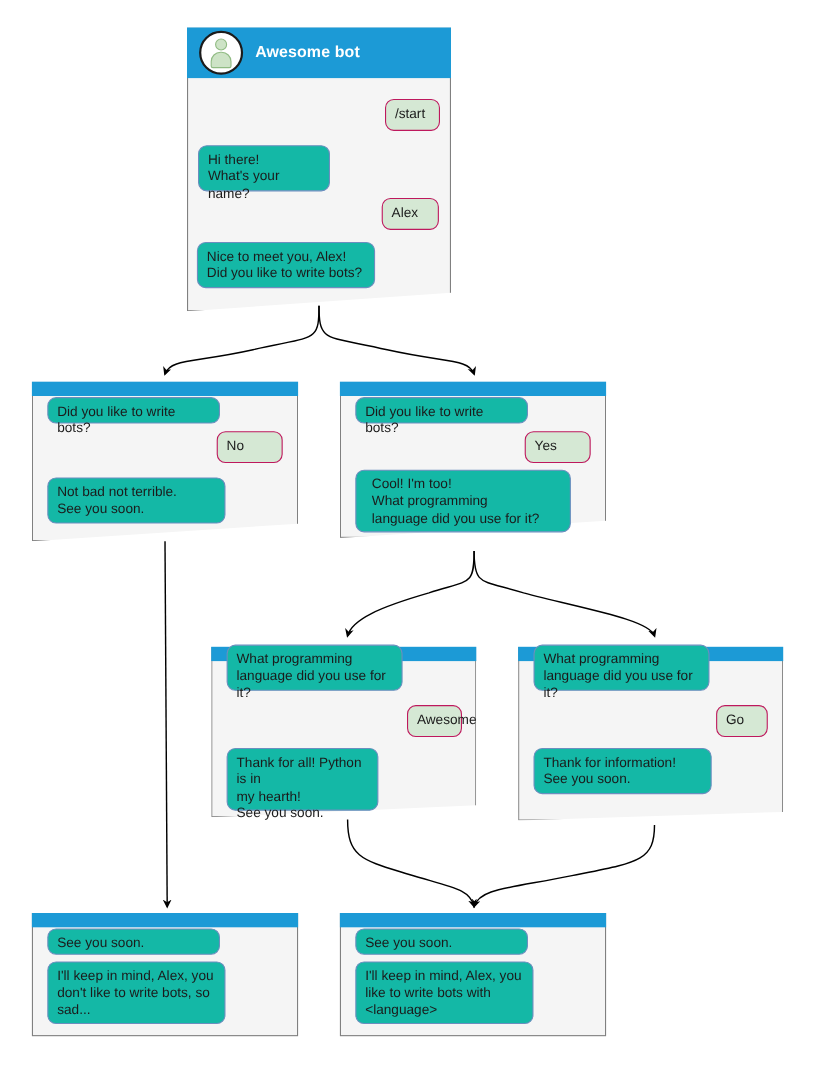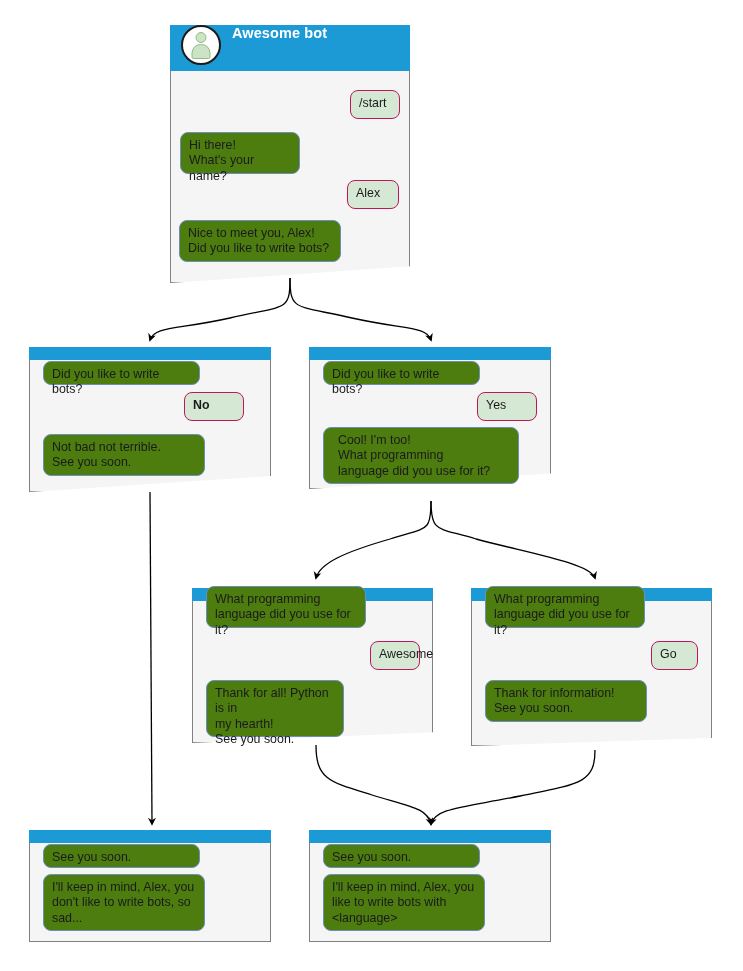--- a/index.html
+++ b/index.html
@@ -24,21 +24,21 @@
   }
   .card .header{
     position:absolute;left:0;top:0;width:100%;height:13px;
     background:#1c9ad6;
   }
   .card.titled .header{height:46px;}
 
   
   .title-wrap{
     position:absolute;left:0;top:0;width:100%;height:46px;
-    display:flex;gap:11px;padding-left:11px;
+    display:flex;align-items:center;gap:11px;padding-left:11px;
     box-sizing:border-box;
   }
   .avatar{
     width:36px;height:36px;border-radius:50%;
     background:#ffffff;border:2px solid #1b1b1b;
     position:relative;flex:0 0 auto;
   }
   .avatar .head{
     position:absolute;left:50%;top:5px;transform:translateX(-50%);
     width:11px;height:11px;border-radius:50%;
@@ -60,21 +60,21 @@
     position:absolute;
     border-radius:8px;
     font-size:12.4px;
     line-height:15.4px;
     color:#1b1b1b;
     padding:5px 8px 6px 8px;
     box-sizing:border-box;
     white-space:pre-line;
   }
   .bubble.bot{
-    background:#4d7c0f;border:1px solid #6c8ebf;
+    background:#14b8a6;border:1px solid #6c8ebf;
   }
   .bubble.user{
     background:#d5e8d4;border:1px solid #be185d;
   }
 </style>
 </head>
 <body>
 
 <div id="stage">
 
@@ -117,21 +117,21 @@
       <div class="bubble bot" style="left:9px;top:195px;width:162px;height:42px;">Nice to meet you, Alex!
 Did you like to write bots?</div>
     </div>
   </div>
 
   <div class="card" style="left:29px;top:347px;width:242px;height:145px;">
     <div class="skin" style="clip-path:polygon(0% 0%, 100% 0%, 100% 89%, 0% 100%);"></div>
     <div class="header"></div>
     <div class="msgs">
       <div class="bubble bot" style="left:14px;top:14px;width:157px;height:24px;">Did you like to write bots?</div>
-      <div class="bubble user" style="left:155px;top:45px;width:60px;height:29px;font-weight:bold;">No</div>
+      <div class="bubble user" style="left:168px;top:45px;width:60px;height:29px;">No</div>
       <div class="bubble bot" style="left:14px;top:87px;width:162px;height:42px;">Not bad not terrible.
 See you soon.</div>
     </div>
   </div>
 
   <div class="card" style="left:309px;top:347px;width:242px;height:142px;">
     <div class="skin" style="clip-path:polygon(0% 0%, 100% 0%, 100% 89%, 0% 100%);"></div>
     <div class="header"></div>
     <div class="msgs">
       <div class="bubble bot" style="left:14px;top:14px;width:157px;height:24px;">Did you like to write bots?</div>

